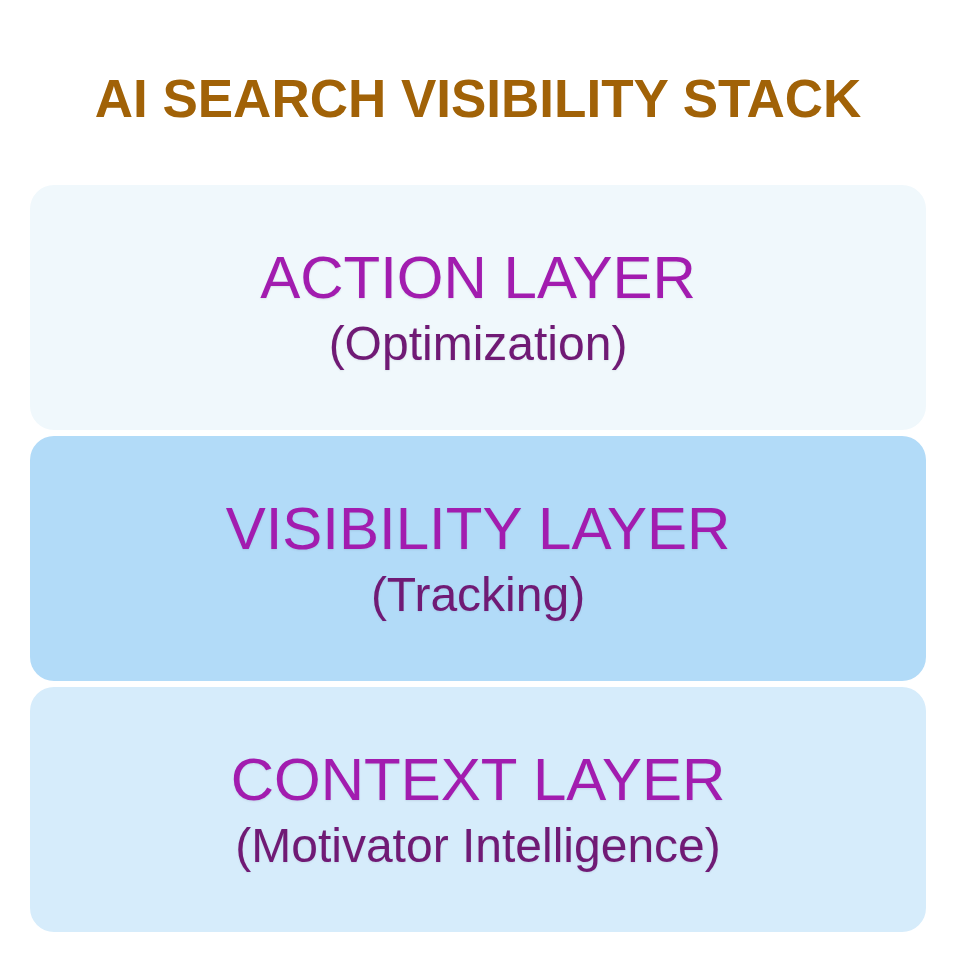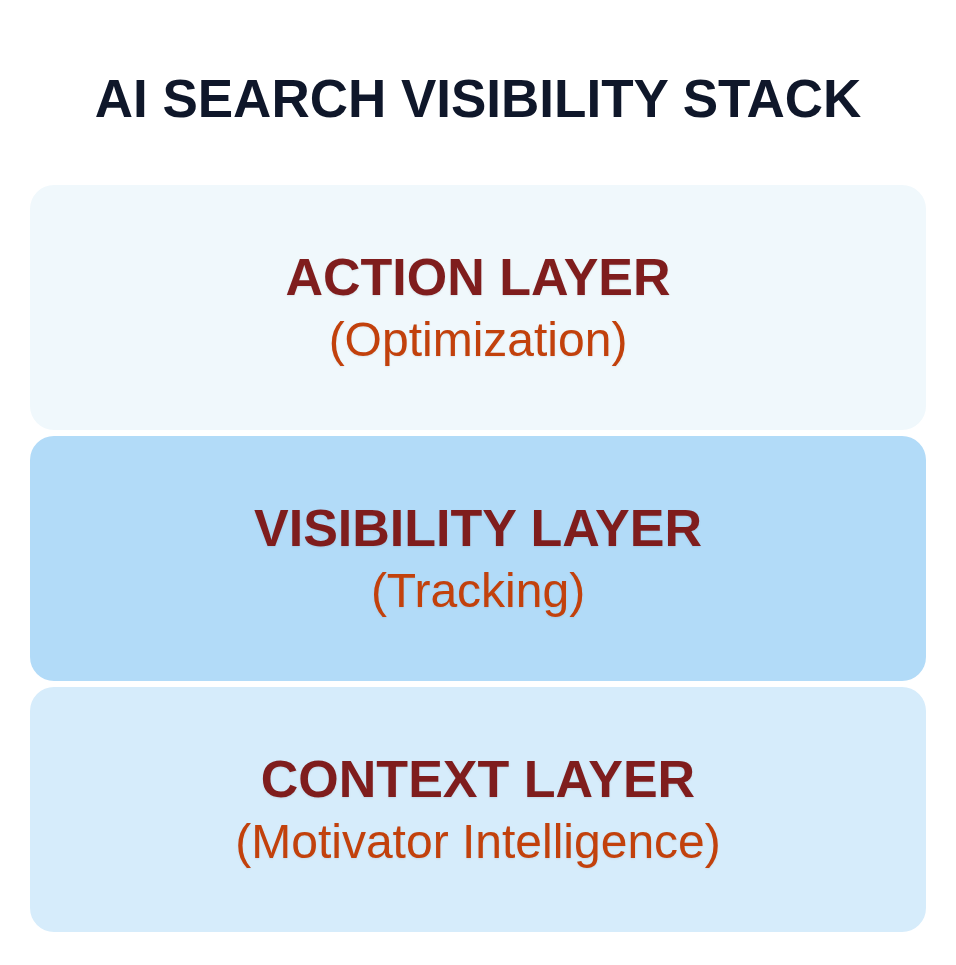--- a/index.html
+++ b/index.html
@@ -18,21 +18,21 @@
     height: 965px;
     position: relative;
   }
   .diagram-title {
     padding-top: 72px;
     text-align: center;
     font-size: 53px;
     font-weight: 700;
     line-height: 1.0;
     letter-spacing: 0px;
-    color: #0f172a;
+    color: #a16207;
   }
   .stack {
     position: absolute;
     left: 30px;
     right: 30px;
     top: 185px;
     display: flex;
     flex-direction: column;
     gap: 6px;
   }
@@ -40,31 +40,31 @@
     height: 245px;
     border-radius: 24px;
     display: flex;
     flex-direction: column;
     align-items: center;
     justify-content: center;
     gap: 10px;
     text-align: center;
   }
   .layer-label {
-    font-size: 52px;
-    font-weight: 700;
+    font-size: 60px;
+    font-weight: 400;
     line-height: 1.05;
-    color: #7f1d1d;
+    color: #a21caf;
     text-shadow: 0 1px 2px rgba(60,80,100,0.12);
   }
   .layer-sublabel {
     font-size: 48px;
     font-weight: 400;
     line-height: 1.05;
-    color: #c2410c;
+    color: #701a75;
     text-shadow: 0 1px 2px rgba(60,80,100,0.10);
   }
 </style>
 </head>
 <body>
 
 <div class="page">
 
   <h1 class="diagram-title">AI SEARCH VISIBILITY STACK</h1>
 

